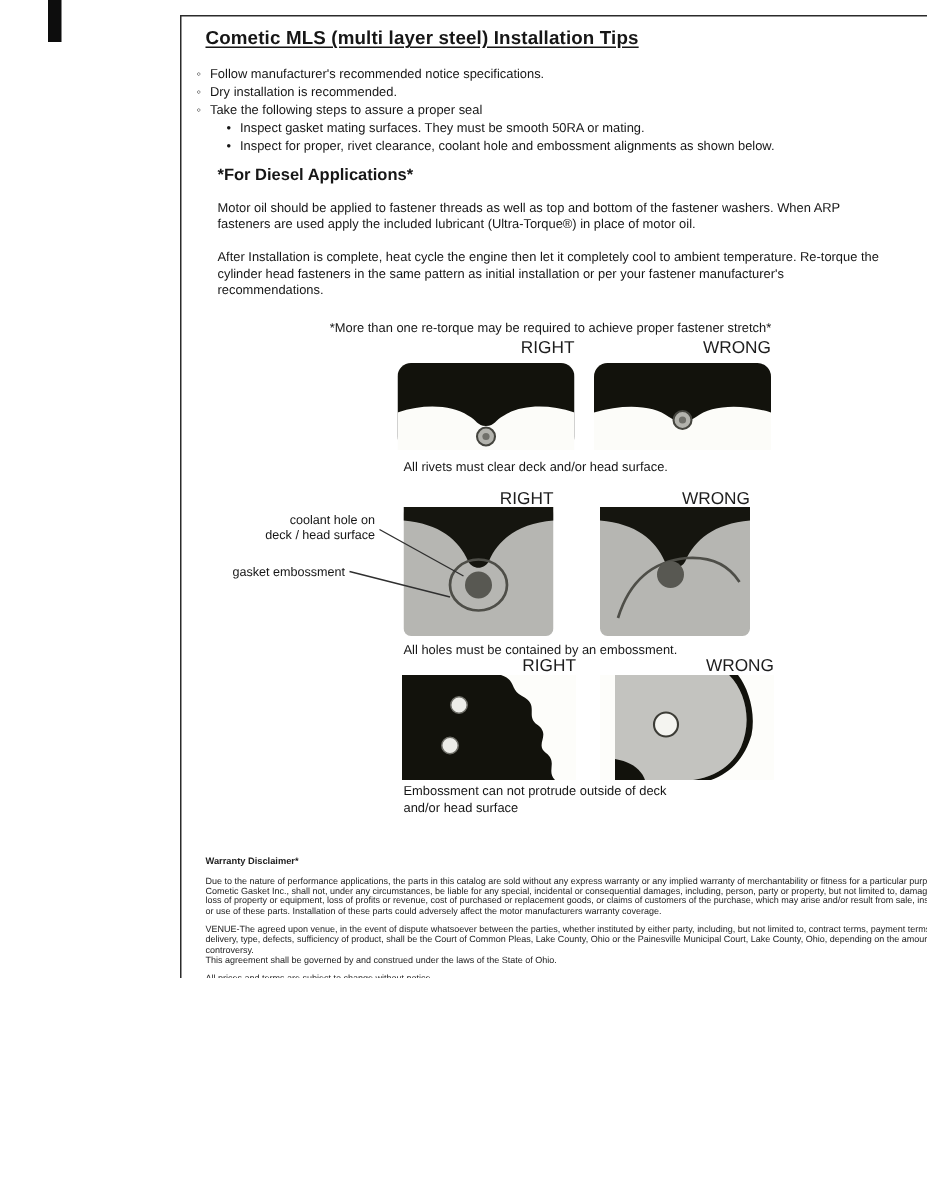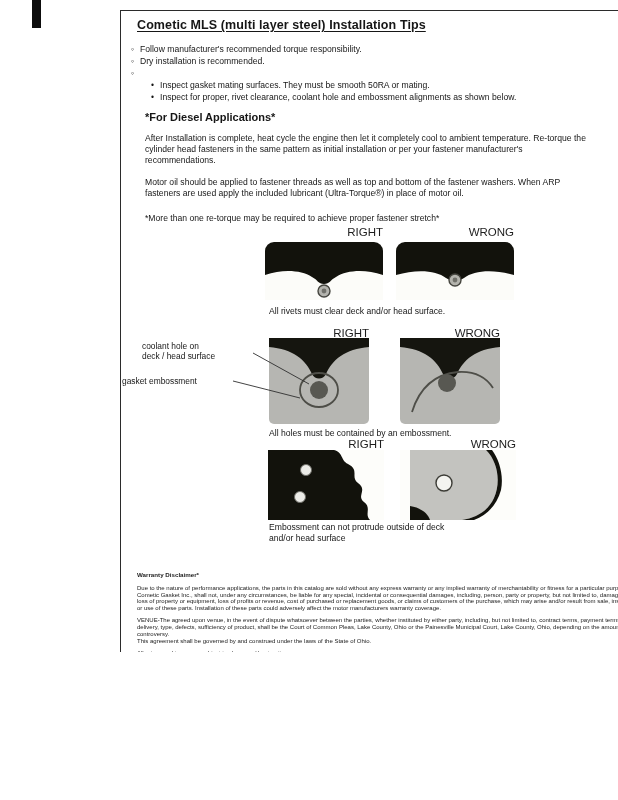--- a/index.html
+++ b/index.html
@@ -9,69 +9,70 @@
   .rule-top{position:absolute;left:88px;top:10px;width:524px;height:1px;background:#2b2b2b;}
   .rule-bottom{position:absolute;left:95px;top:796px;width:228px;height:2px;background:#3a3a3a;}
   .title{position:absolute;left:105px;top:18px;margin:0;font-size:12.5px;font-weight:bold;text-decoration:underline;text-underline-offset:2px;letter-spacing:0.1px;}
   .tips{position:absolute;left:99px;top:43px;width:486px;font-size:8.6px;line-height:12px;}
   .tip{display:flex;}
   .tip .marker{width:9px;flex:0 0 9px;}
   .tip.sub{margin-left:20px;}
   .diesel{position:absolute;left:113px;top:112px;width:444px;font-size:8.6px;line-height:11px;}
   .diesel h2{margin:0 0 10px 0;font-size:11px;}
   .diesel p{margin:0 0 11px 0;}
-  .diesel .note{margin-top:14px;}
+  .diesel .note{margin-top:14px;text-align:center;}
   .figures{position:absolute;left:0;top:226px;width:618px;height:322px;}
   .fig-head{position:absolute;text-align:right;font-size:11.5px;color:#1d1d1d;}
   .fig{position:absolute;}
   .fig-caption{position:absolute;font-size:8.6px;line-height:10.5px;white-space:pre-line;}
-  .ann{position:absolute;font-size:8.4px;line-height:10px;white-space:pre-line;}
+  .ann{position:absolute;font-size:8.4px;line-height:10px;text-align:right;white-space:pre-line;}
   .leader{position:absolute;left:0;top:0;pointer-events:none;}
   .legal{position:absolute;left:105px;top:572px;width:505px;font-size:6px;line-height:6.8px;color:#222;}
   .legal h3{margin:0 0 6px 0;font-size:6.2px;}
   .legal p{margin:0 0 5.5px 0;white-space:pre-line;}
   .doc-code{position:absolute;left:388px;top:719px;font-size:12px;color:#ec4899;}
 </style>
 </head>
 <body>
 
 <div class="page">
   <div class="edge-tab"></div>
   <div class="rule-left"></div>
   <div class="rule-top"></div>
   <div class="rule-bottom"></div>
 
   <h1 class="title">Cometic MLS (multi layer steel) Installation Tips</h1>
 
   <div class="tips">
     <div class="tip">
       <span class="marker">◦</span>
-      <span>Follow manufacturer's recommended torque responsibility.</span>
+      <span>Follow manufacturer's recommended notice specifications.</span>
     </div>
     <div class="tip">
       <span class="marker">◦</span>
       <span>Dry installation is recommended.</span>
     </div>
     <div class="tip">
       <span class="marker">◦</span>
+      <span>Take the following steps to assure a proper seal</span>
     </div>
     <div class="tip sub">
       <span class="marker">•</span>
       <span>Inspect gasket mating surfaces.  They must be smooth 50RA or mating.</span>
     </div>
     <div class="tip sub">
       <span class="marker">•</span>
       <span>Inspect for proper, rivet clearance, coolant hole and embossment alignments as shown below.</span>
     </div>
   </div>
 
   <div class="diesel">
     <h2>*For Diesel Applications*</h2>
+    <p>Motor oil should be applied to fastener threads as well as top and bottom of the fastener washers. When ARP fasteners are used apply the included lubricant (Ultra-Torque®) in place of motor oil.</p>
     <p>After Installation is complete, heat cycle the engine then let it completely cool to ambient temperature. Re-torque the cylinder head fasteners in the same pattern as initial installation or per your fastener manufacturer's recommendations.</p>
-    <p>Motor oil should be applied to fastener threads as well as top and bottom of the fastener washers. When ARP fasteners are used apply the included lubricant (Ultra-Torque®) in place of motor oil.</p>
     <p class="note">*More than one re-torque may be required to achieve proper fastener stretch*</p>
   </div>
 
   <div class="figures">
 
     <div class="fig-head" style="left:233px;top:0;width:118px;">RIGHT</div>
     <div class="fig-head" style="left:364px;top:0;width:118px;">WRONG</div>
     <svg class="fig" style="left:233px;top:16px;" width="118" height="58" viewBox="0 0 118 58">
       <rect width="118" height="58" rx="9" fill="#12120c"></rect>
       <path d="M0,58 V33 C18,27 36,28 47,35 C53,38 53,42 59,42 C65,42 65,38 71,35 C82,28 100,27 118,33 V58 Z" fill="#fcfcf9"></path>

